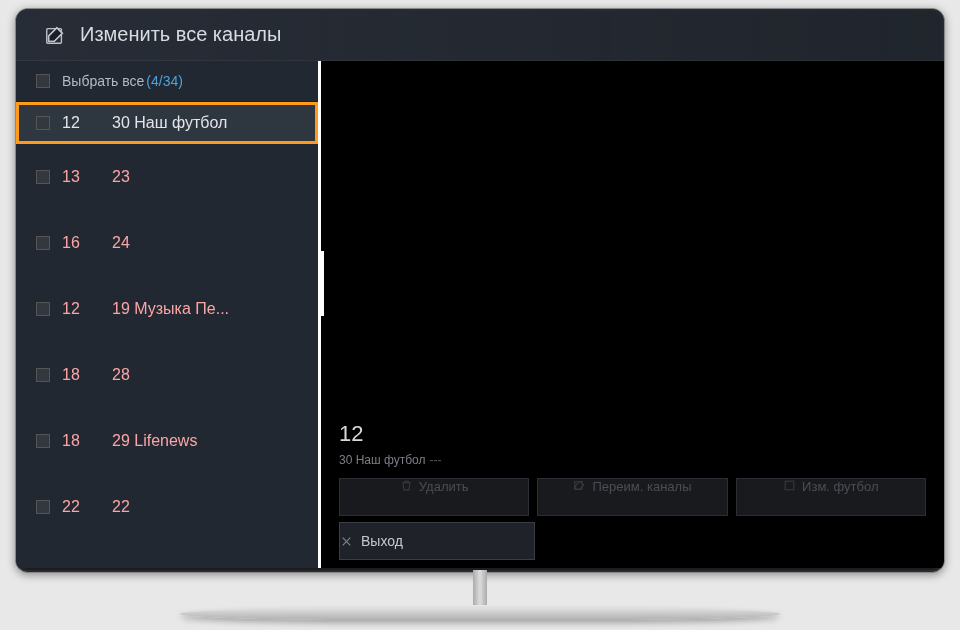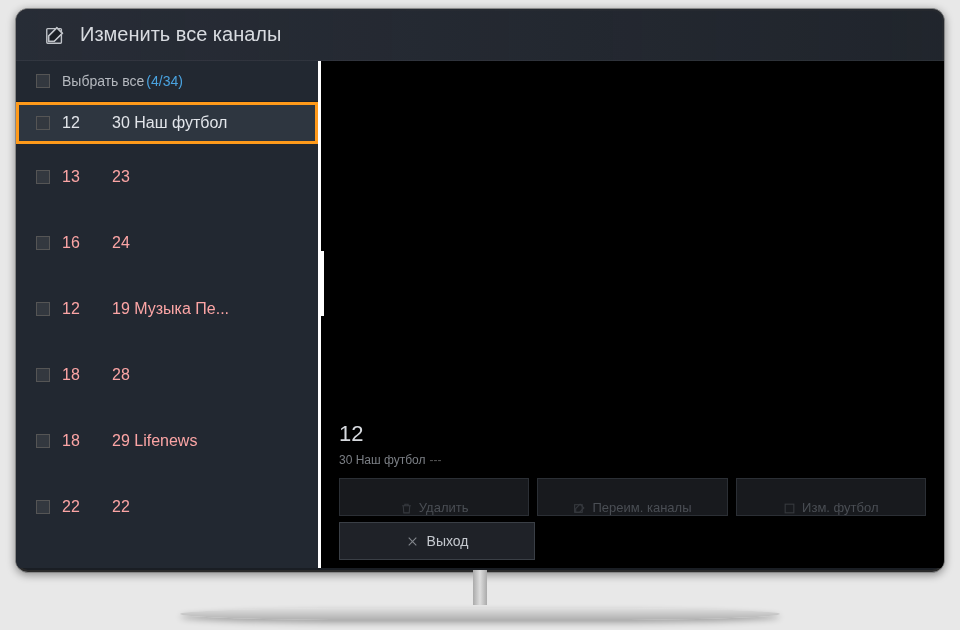--- a/index.html
+++ b/index.html
@@ -191,21 +191,21 @@
     gap: 8px;
   }
   .btn {
     flex: 1;
     height: 38px;
     background: rgba(30,33,38,0.8);
     border: 1px solid #2b2f35;
     color: #4a4e54;
     font-size: 13px;
     display: flex;
-    align-items: flex-end;
+    align-items: flex-start;
     justify-content: center;
     gap: 6px;
   }
   .btn-icon {
     width: 13px;
     height: 13px;
     opacity: 0.6;
   }
   .exit-row {
     position: absolute;
@@ -214,21 +214,20 @@
   }
   .exit-btn {
     width: 196px;
     height: 38px;
     background: rgba(34,38,44,0.9);
     border: 1px solid #3a3f46;
     color: #c5c9cf;
     font-size: 14px;
     display: flex;
     align-items: center;
-    justify-content: center;
     gap: 8px;
   }
 </style>
 </head>
 <body>
 
 <div class="tv-frame">
   <div class="header">
     <svg class="header-icon" viewBox="0 0 24 24" fill="none" stroke="#d0d3d8" stroke-width="1.5">
       <rect x="3" y="5" width="16" height="16" rx="1"></rect>

